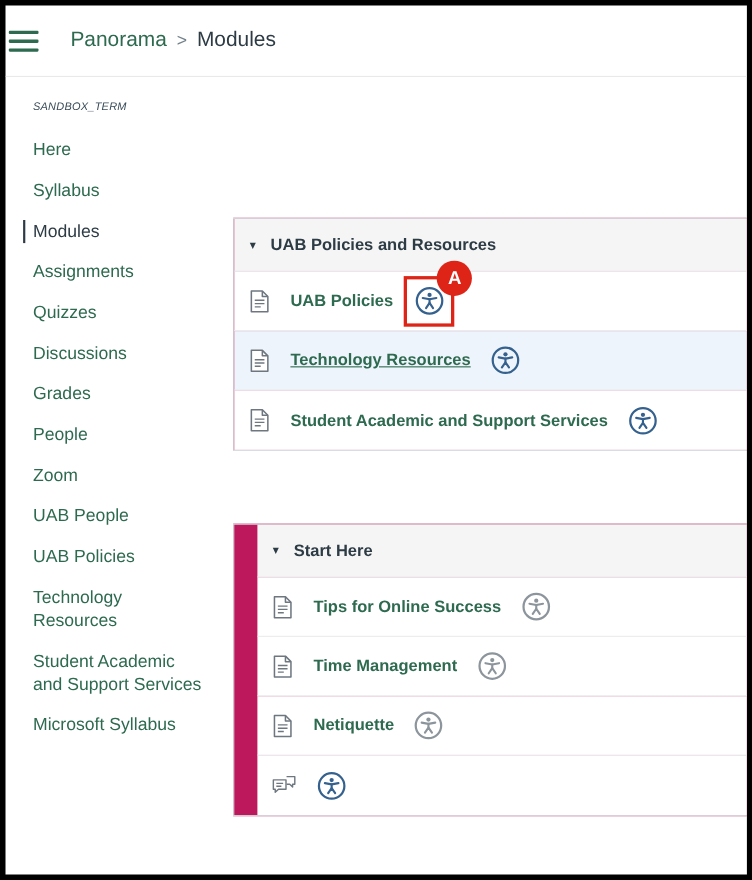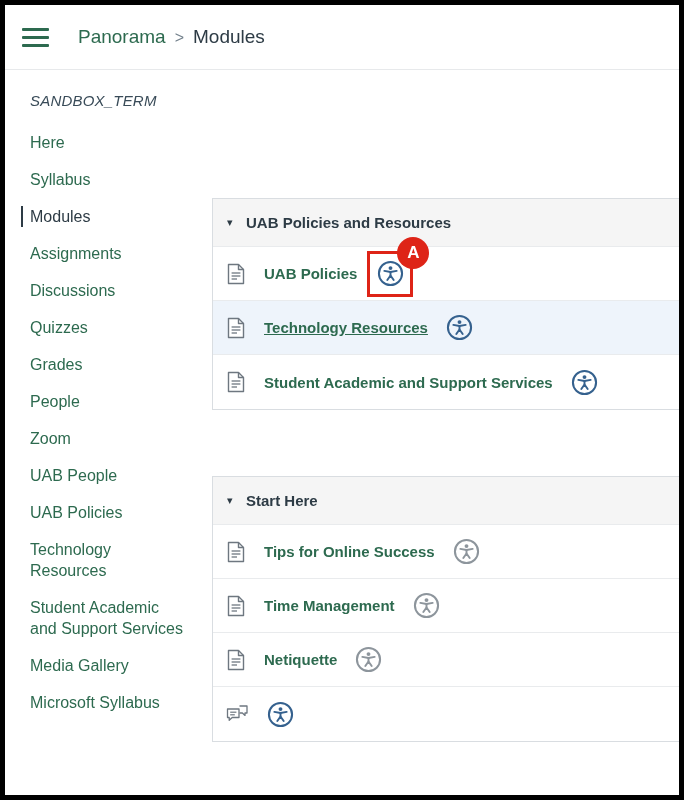--- a/index.html
+++ b/index.html
@@ -17,41 +17,41 @@
     --sep-gray:#73818C;
   }
   *{box-sizing:border-box;}
   html,body{margin:0;padding:0;}
   body{font-family:"Liberation Sans",sans-serif;background:#fff;}
   .frame{
     width:684px;height:800px;border:5px solid #000;background:#fff;
     overflow:hidden;position:relative;
   }
   
-  .topbar{height:64px;display:flex;align-items:center;padding-left:17px;}
+  .topbar{height:64px;display:flex;align-items:center;padding-left:3px;}
   .hamburger{width:27px;display:flex;flex-direction:column;gap:5px;cursor:pointer;margin-right:29px;}
   .hamburger span{display:block;height:3px;width:27px;background:var(--brand-green);border-radius:1px;}
   .breadcrumb{font-size:19px;display:flex;align-items:center;gap:9px;}
   .breadcrumb .crumb-link{color:var(--brand-green);text-decoration:none;cursor:pointer;}
   .breadcrumb .crumb-sep{color:var(--sep-gray);font-size:16px;position:relative;top:1px;}
   .breadcrumb .crumb-current{color:var(--dark-text);}
   .topbar-divider{border-bottom:1px solid var(--divider);width:100%;}
   
   .layout{display:flex;align-items:flex-start;}
   .sidebar{width:207px;flex-shrink:0;padding:22px 28px 0 25px;}
-  .term{font-size:15px;font-style:italic;color:#394B58;margin-bottom:23px;letter-spacing:.2px;}
+  .term{font-size:10px;font-style:italic;color:#394B58;margin-bottom:23px;letter-spacing:.2px;}
   .nav-list{list-style:none;margin:0;padding:0;}
   .nav-list li{margin-bottom:16px;font-size:16px;line-height:21px;}
   .nav-link{color:var(--brand-green);text-decoration:none;cursor:pointer;display:inline-block;}
   li.active .nav-link{color:var(--dark-text);cursor:default;}
   li.active{border-left:2px solid var(--dark-text);padding-left:7px;margin-left:-9px;}
   
   .content{flex:1;padding-top:128px;}
   .module-card{border:1px solid var(--card-border);border-right:none;background:#be185d;}
-  .module-card + .module-card{margin-top:66px;}
+  .module-card + .module-card{margin-top:66px;padding-left:21px;}
   .module-header{
     height:48px;background:var(--header-bg);display:flex;align-items:center;
     padding-left:14px;border-bottom:1px solid var(--row-border);cursor:pointer;
   }
   .tri{color:var(--dark-text);font-size:11px;margin-right:9px;width:10px;}
   .tri::before{content:"▾";}
   .module-title{font-size:15px;font-weight:bold;color:var(--dark-text);}
   .module-row{
     height:54px;display:flex;align-items:center;padding-left:13px;
     border-bottom:1px solid var(--row-border);background:#fff;position:relative;
@@ -97,30 +97,29 @@
   <div class="layout">
 
     <aside class="sidebar">
       <div class="term">SANDBOX_TERM</div>
       <nav>
         <ul class="nav-list">
           <li><a class="nav-link">Here</a></li>
           <li><a class="nav-link">Syllabus</a></li>
           <li class="active"><a class="nav-link">Modules</a></li>
           <li><a class="nav-link">Assignments</a></li>
+          <li><a class="nav-link">Quizzes</a></li>
           <li><a class="nav-link">Discussions</a></li>
-          <li><a class="nav-link">Quizzes</a></li>
           <li><a class="nav-link">Grades</a></li>
           <li><a class="nav-link">People</a></li>
           <li><a class="nav-link">Zoom</a></li>
           <li><a class="nav-link">UAB People</a></li>
           <li><a class="nav-link">UAB Policies</a></li>
           <li><a class="nav-link">Technology Resources</a></li>
           <li><a class="nav-link">Student Academic and Support Services</a></li>
-          <li><a class="nav-link">Media Gallery</a></li>
           <li><a class="nav-link">Microsoft Syllabus</a></li>
         </ul>
       </nav>
     </aside>
 
     <main class="content">
 
       <section class="module-card">
         <div class="module-header">
           <span class="tri"></span>

